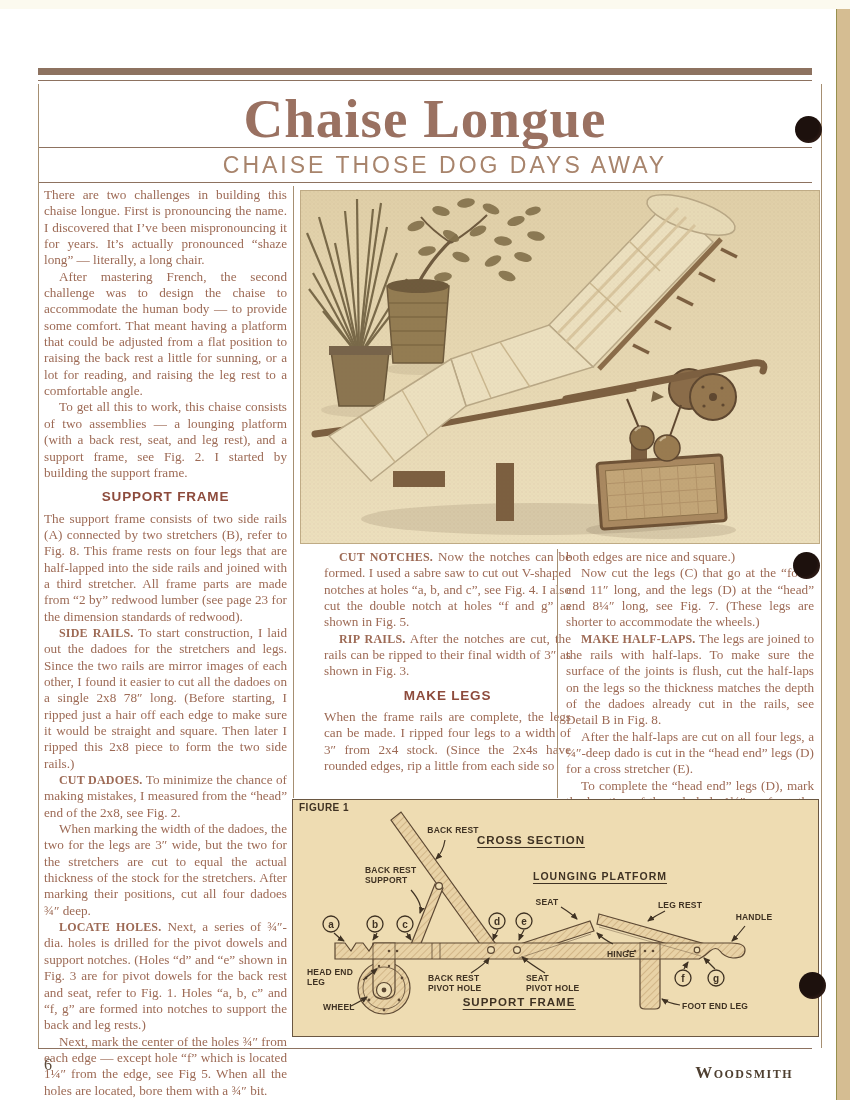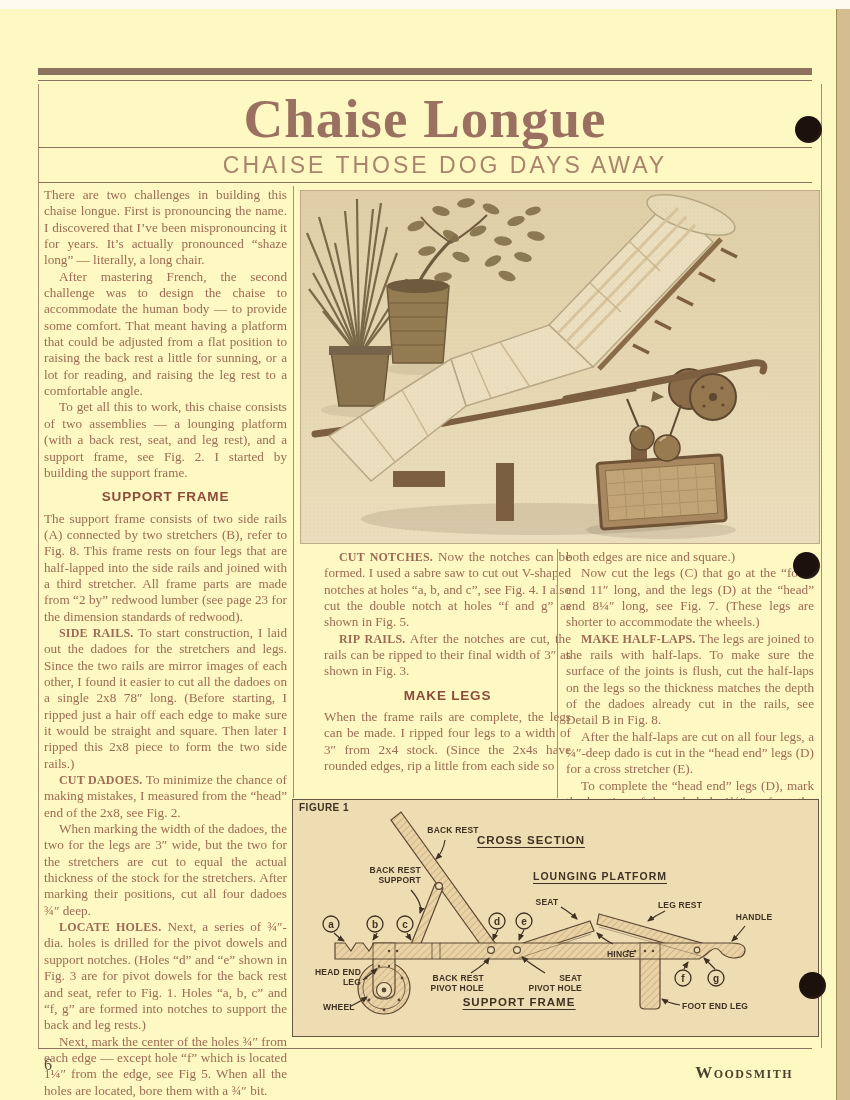--- a/index.html
+++ b/index.html
@@ -1,18 +1,18 @@
 <!DOCTYPE html>
 <html><head>
 <meta charset="utf-8">
 <style>
   html,body { margin:0; padding:0; background:#c9b289; }
   .page {
     position:relative; width:850px; height:1100px; margin:0 auto;
-    background:#fef9c3; overflow:hidden;
+    background:#ffffff; overflow:hidden;
     font-family:"Liberation Serif", serif;
   }
   .top-strip { position:absolute; left:0; top:0; width:850px; height:9px; background:#fcfaef; z-index:6; }
   .right-strip { position:absolute; left:836px; top:6px; width:14px; height:1094px; background:#d5bd92; border-left:1px solid #97904e; z-index:5; }
   .punch { position:absolute; width:27px; height:27px; border-radius:50%; z-index:7;
     background:radial-gradient(circle at 42% 42%, #1d110d 55%, #35201a 80%, rgba(53,32,26,0.25) 100%); }
 
   .hrule { position:absolute; left:38px; width:774px; background:#8d7260; z-index:1; }
   .vrule { position:absolute; width:1px; background:#a68f72; z-index:1; }
 
@@ -36,21 +36,21 @@
 
   .photo { position:absolute; left:300px; top:190px; width:520px; height:354px;
     border:1px solid #bfab85; box-sizing:border-box; background:#e4d4ae; }
   .photo svg { display:block; }
 
   .figure { position:absolute; left:292px; top:799px; width:527px; height:238px;
     background:#eedcb2; border:1.5px solid #6a5742; box-sizing:border-box; }
   .figure svg { position:absolute; left:0; top:0; }
   .fig-label { position:absolute; font-family:"Liberation Sans",sans-serif; font-weight:bold;
     color:#3f3223; font-size:8.5px; line-height:9.5px; white-space:pre-line;
-    letter-spacing:0.2px; text-align:right; z-index:2; }
+    letter-spacing:0.2px; text-align:left; z-index:2; }
   .fig-title { font-size:11.5px; letter-spacing:1px; border-bottom:1.5px solid #3f3223;
     padding-bottom:1px; white-space:nowrap; }
   .cx { transform:translateX(-50%); }
   .fig-tag { font-size:10px; letter-spacing:0.5px; }
 
   .page-num { position:absolute; left:44px; top:1056px; font-size:16px; color:#5d4c3c; }
   .brand { position:absolute; right:57px; top:1063px; font-variant:small-caps; font-weight:600;
     font-size:17px; letter-spacing:1.5px; color:#4e3f30; }
 </style>
 </head>

